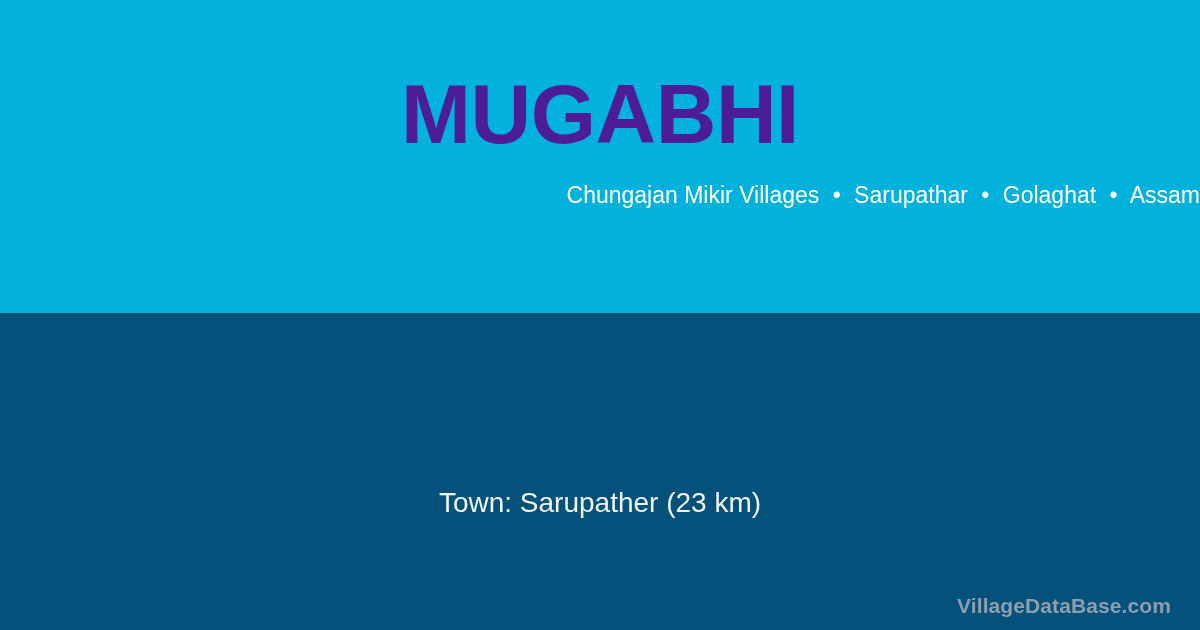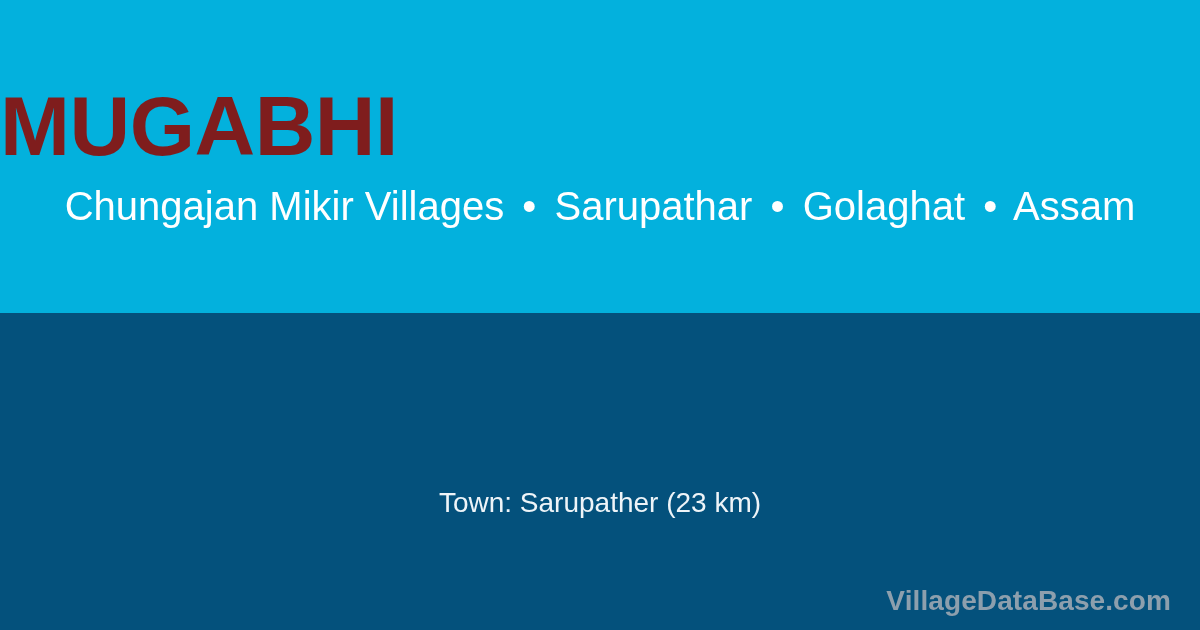--- a/index.html
+++ b/index.html
@@ -35,38 +35,38 @@
     box-sizing: border-box;
   }
 
   .village-title {
     margin: 0;
     padding: 0;
     font-size: 84px;
     line-height: 1;
     font-weight: 800;
     letter-spacing: -0.5px;
-    color: #7f1d1d;
+    color: #4c1d95;
     position: absolute;
     left: 0;
     right: 0;
-    top: 84px;
-    text-align: left;
+    top: 72px;
+    text-align: center;
     white-space: nowrap;
   }
 
   .village-subtitle {
     margin: 0;
     padding: 0;
     position: absolute;
     left: 0;
     right: 0;
     top: 181px;
-    text-align: center;
-    font-size: 40px;
+    text-align: right;
+    font-size: 23px;
     line-height: 1.25;
     font-weight: 400;
     color: #ffffff;
     white-space: nowrap;
   }
 
   .sep {
     display: inline-block;
     padding: 0 7px;
     color: #ffffff;
@@ -92,21 +92,21 @@
     line-height: 1.3;
     font-weight: 400;
     color: #eef4f8;
     white-space: nowrap;
   }
 
   .watermark {
     position: absolute;
     right: 29px;
     bottom: 12px;
-    font-size: 28px;
+    font-size: 21px;
     line-height: 1.2;
     font-weight: 700;
     color: #8d9fad;
     letter-spacing: 0.1px;
     white-space: nowrap;
   }
 </style>
 </head>
 <body>
 

